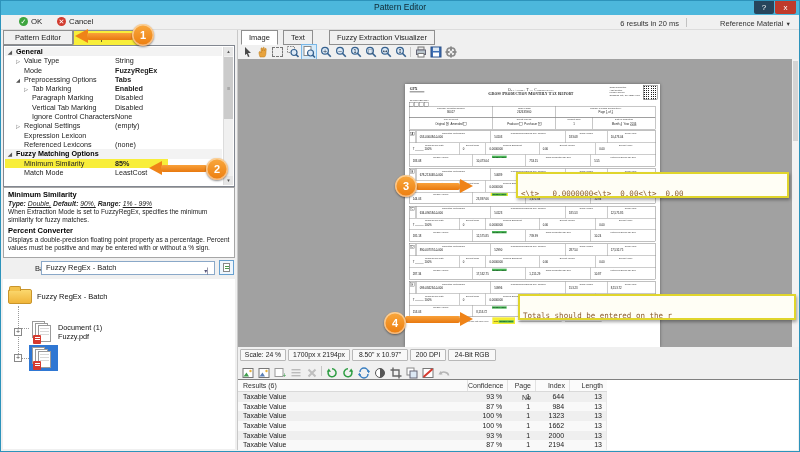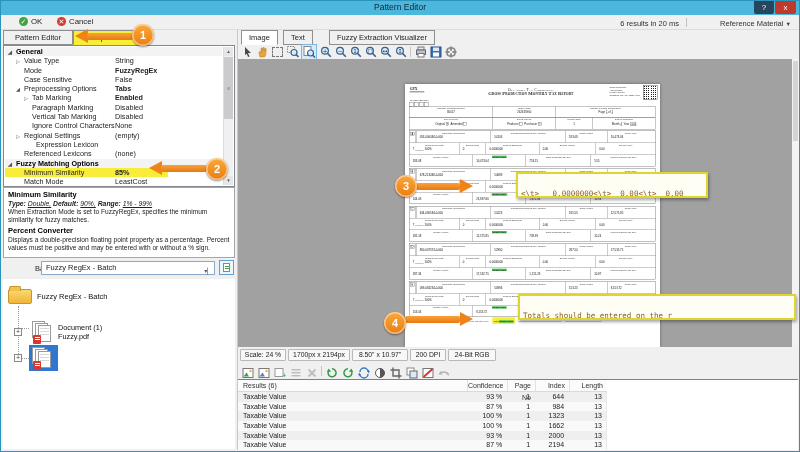--- a/index.html
+++ b/index.html
@@ -176,28 +176,27 @@
 
   <div class="lpanel">
     <div class="ltab" style="left:0;width:70px;">Pattern Editor</div>
     <div class="ltab active" style="left:70px;width:66px;">Properties</div>
 
     <div class="propgrid">
       <div class="prows">
           <div class="prow pcat"><span class="pname" style="padding-left:3px"><span class="pglyph">◢</span>General</span></div>
           <div class="prow"><span class="pname" style="padding-left:11px"><span class="pglyph">▷</span>Value Type</span><span class="pval">String</span></div>
           <div class="prow"><span class="pname" style="padding-left:11px"><span class="pglyph"></span>Mode</span><span class="pval b">FuzzyRegEx</span></div>
-          <div class="prow"><span class="pname" style="padding-left:11px"><span class="pglyph"></span>Case Sensitive</span><span class="pval">False</span></div>
           <div class="prow"><span class="pname" style="padding-left:11px"><span class="pglyph">◢</span>Preprocessing Options</span><span class="pval b">Tabs</span></div>
           <div class="prow"><span class="pname" style="padding-left:19px"><span class="pglyph">▷</span>Tab Marking</span><span class="pval b">Enabled</span></div>
           <div class="prow"><span class="pname" style="padding-left:19px"><span class="pglyph"></span>Paragraph Marking</span><span class="pval">Disabled</span></div>
           <div class="prow"><span class="pname" style="padding-left:19px"><span class="pglyph"></span>Vertical Tab Marking</span><span class="pval">Disabled</span></div>
           <div class="prow"><span class="pname" style="padding-left:19px"><span class="pglyph"></span>Ignore Control Characters</span><span class="pval">None</span></div>
           <div class="prow"><span class="pname" style="padding-left:11px"><span class="pglyph">▷</span>Regional Settings</span><span class="pval">(empty)</span></div>
-          <div class="prow"><span class="pname" style="padding-left:23px"><span class="pglyph"></span>Expression Lexicon</span><span class="pval"></span></div>
+          <div class="prow"><span class="pname" style="padding-left:11px"><span class="pglyph"></span>Expression Lexicon</span><span class="pval"></span></div>
           <div class="prow"><span class="pname" style="padding-left:11px"><span class="pglyph"></span>Referenced Lexicons</span><span class="pval">(none)</span></div>
           <div class="prow pcat"><span class="pname" style="padding-left:3px"><span class="pglyph">◢</span>Fuzzy Matching Options</span></div>
           <div class="prow phl"><span class="pname" style="padding-left:11px"><span class="pglyph"></span>Minimum Similarity</span><span class="pval b">85%</span></div>
           <div class="prow"><span class="pname" style="padding-left:11px"><span class="pglyph"></span>Match Mode</span><span class="pval">LeastCost</span></div>
         </div>
       <div class="pscroll">
         <div class="psup">▲</div>
         <div class="psthumb">≡</div>
         <div class="psdn">▼</div>
       </div>
@@ -875,21 +874,21 @@
             <span class="rname">Taxable Value</span>
             <span class="rc c1">87 %</span>
             <span class="rc c2">1</span>
             <span class="rc c3">2194</span>
             <span class="rc c4">13</span>
           </div>
         </div>
     </div>
   </div>
 
-  <div class="ovl" style="left:515px;top:171px;width:192px;height:26px;">
+  <div class="ovl" style="left:515px;top:171px;width:273px;height:26px;">
     <div class="l1">&lt;\t&gt;   0.0000000&lt;\t&gt;  0.00&lt;\t&gt;  0.00</div>
     
     
   </div>
   <div class="ovl" style="left:517px;top:293px;width:278px;height:26px;">
     <div class="l1">Totals should be entered on the r</div>
     
     
   </div>
 

